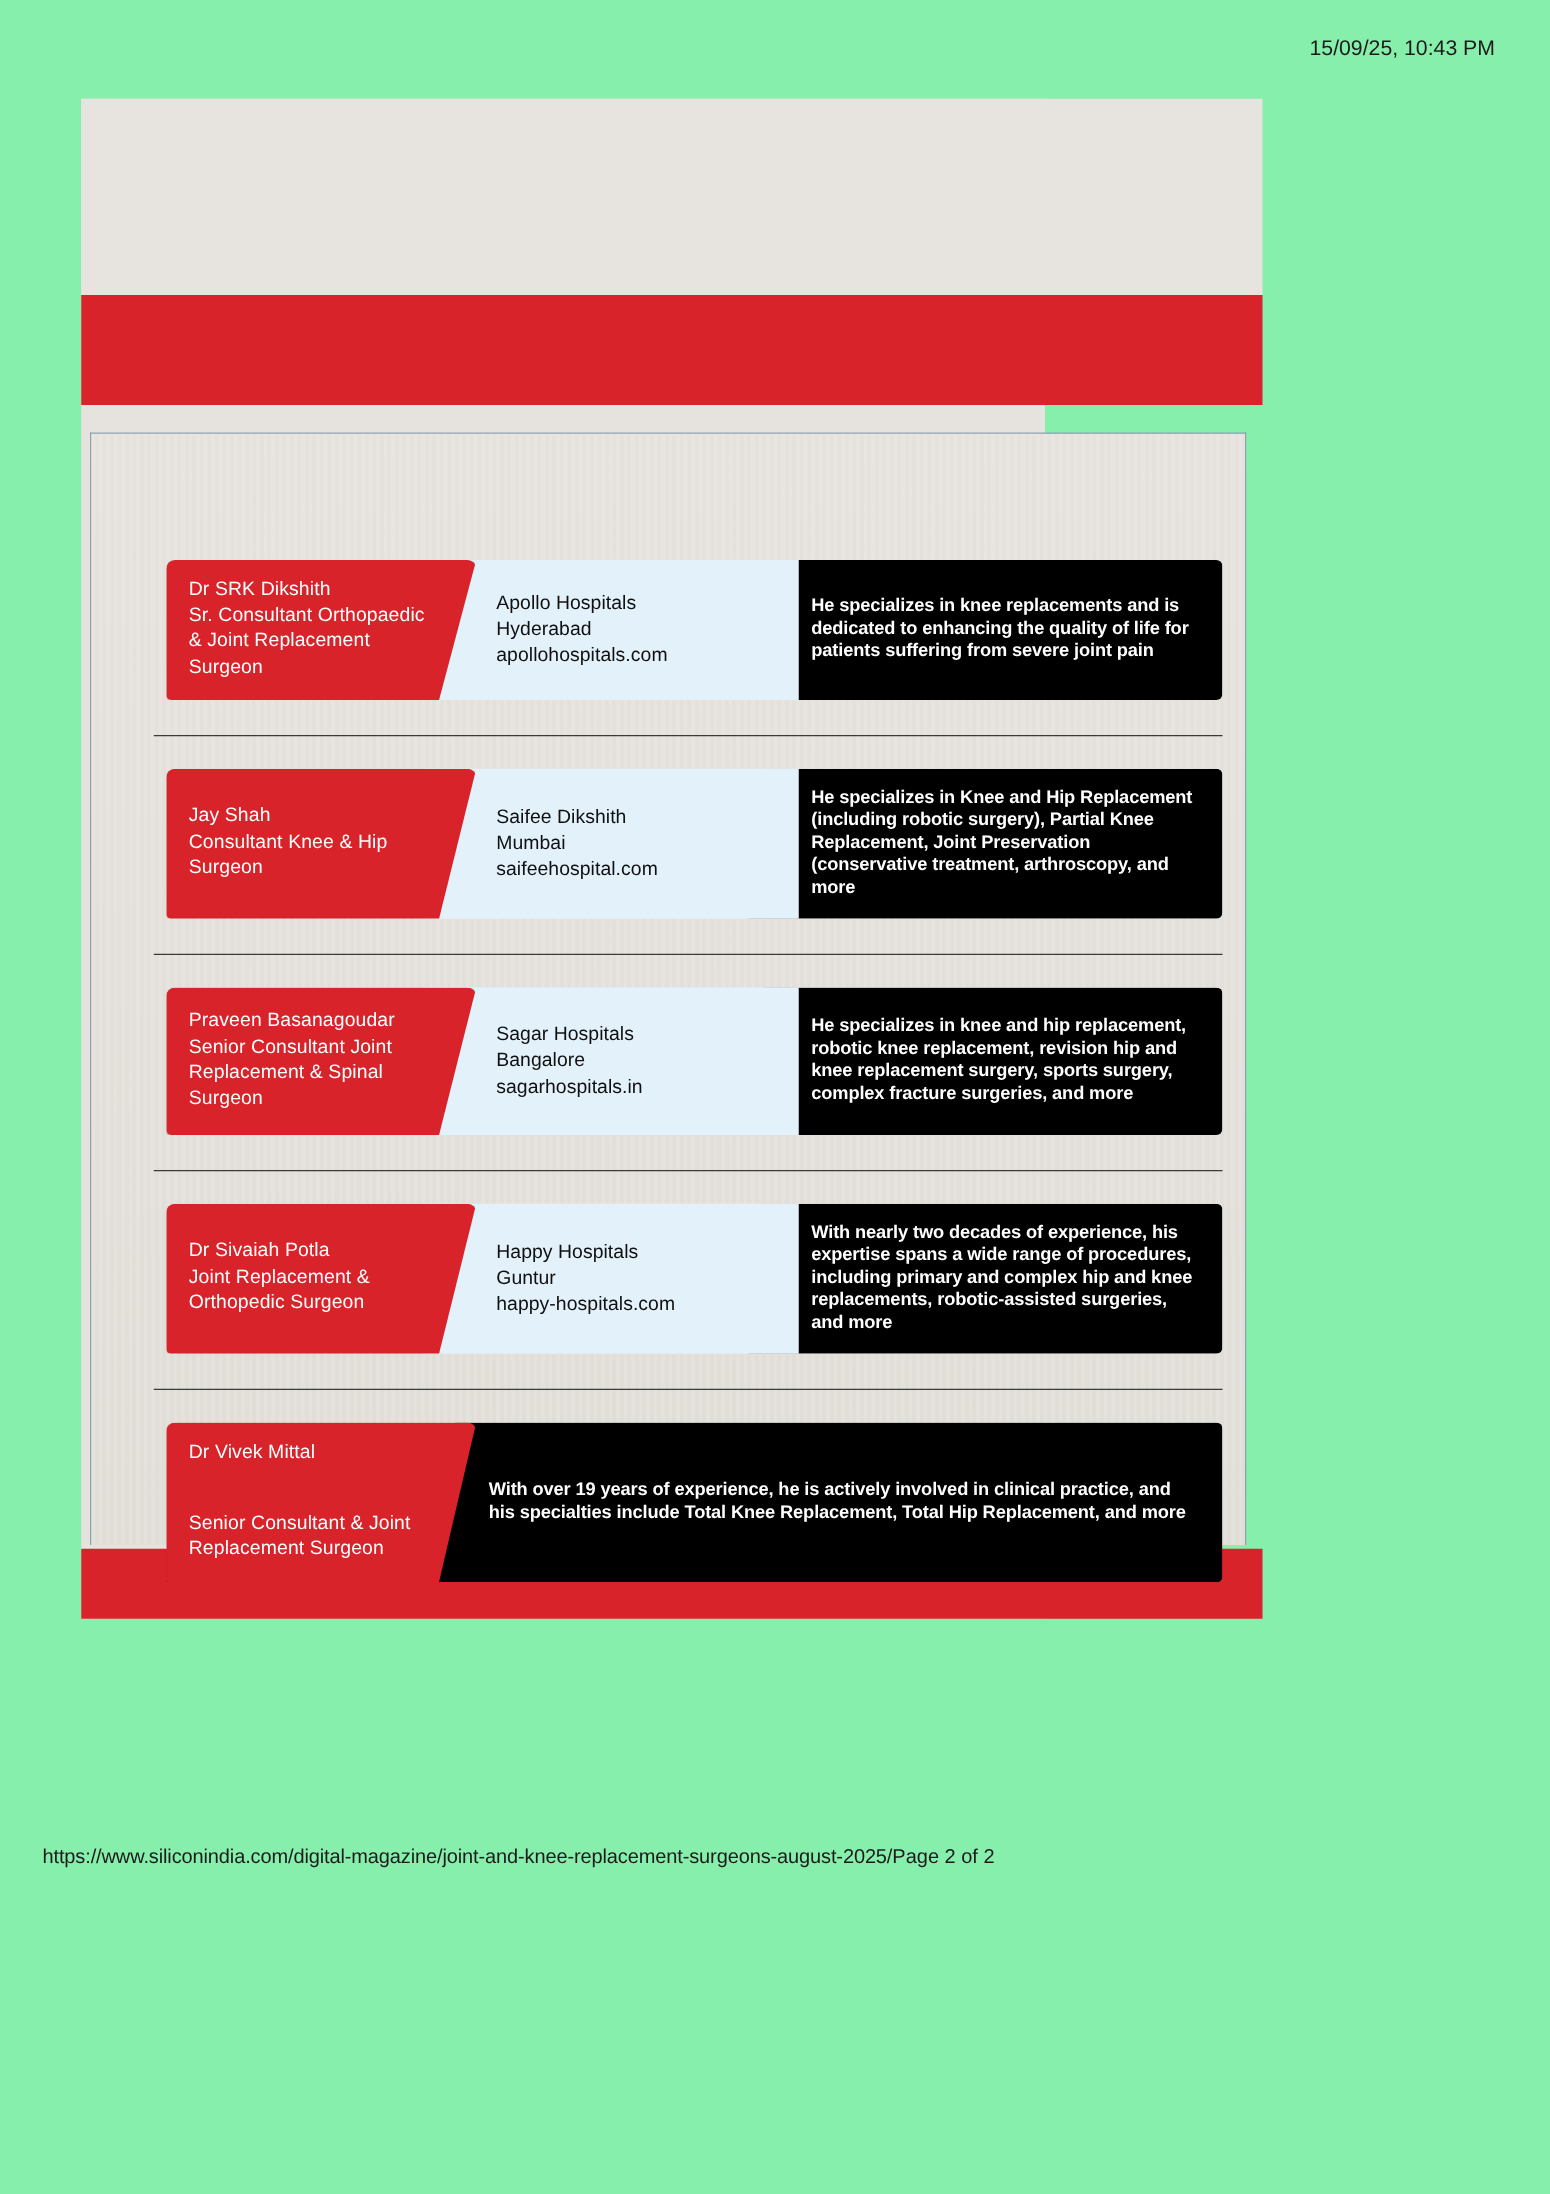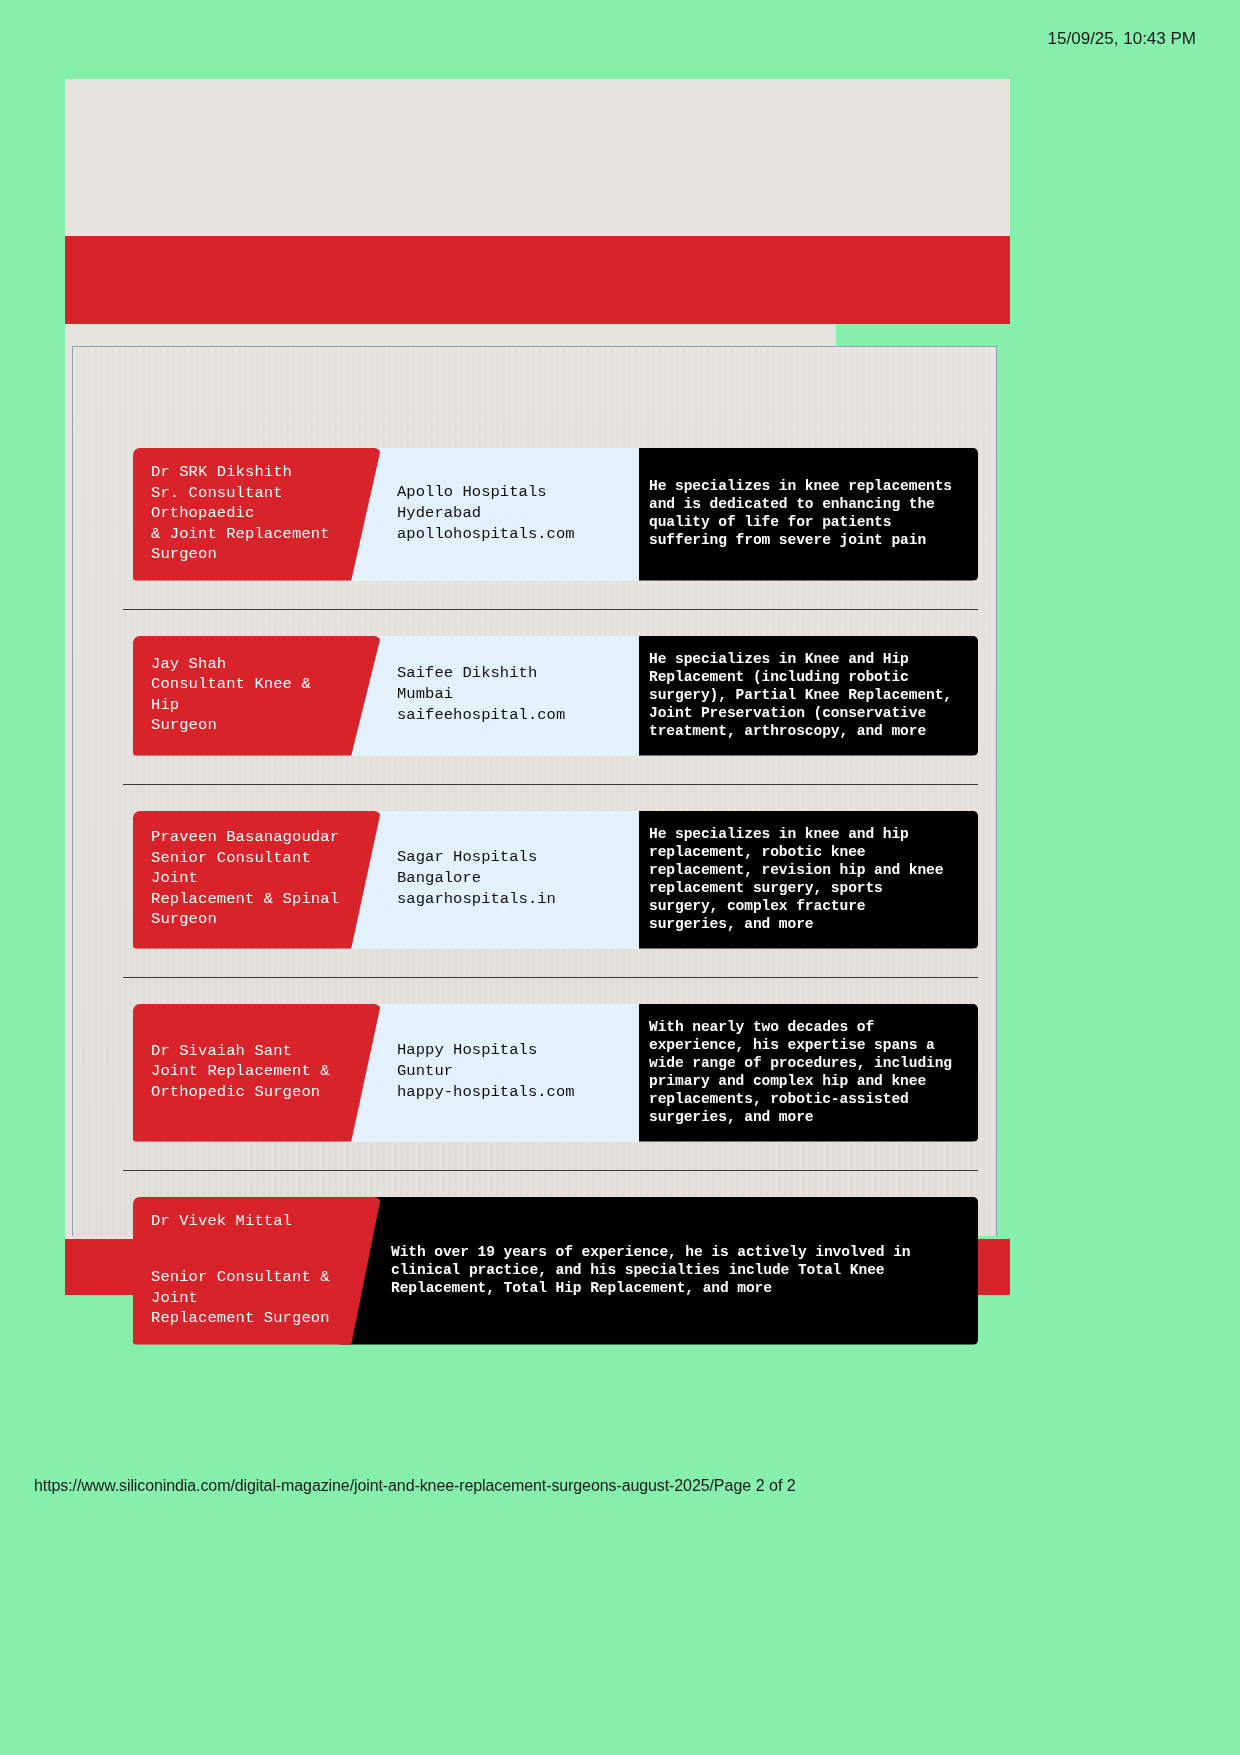--- a/index.html
+++ b/index.html
@@ -46,21 +46,20 @@
   .print-footer .url { letter-spacing: -0.1px; }
 
   
   .sheet {
     position: absolute;
     left: 65px;
     top: 79px;
     width: 771px;
     height: 1216px;
     background: #e6e3de;
-    font-family: Liberation Mono, monospace;
   }
 
   .sheet-top-blank {
     position: absolute;
     left: 0; top: 0;
     width: 945px;
     height: 157px;
     background: #e7e4df;
   }
 
@@ -285,21 +284,21 @@
                 <div class="line">He specializes in knee and hip replacement, robotic knee replacement, revision hip and knee replacement surgery, sports surgery, complex fracture surgeries, and more</div>
               </div>
             </div>
             <div class="spacer-below"></div>
           </div>
           <div class="row-wrap">
             <div class="divider"></div>
             <div class="spacer-above"></div>
             <div class="row r4">
               <div class="name-card">
-                <div class="line">Dr Sivaiah Sant</div>
+                <div class="line">Dr Sivaiah Potla</div>
                 <div class="line">Joint Replacement &amp;
 Orthopedic Surgeon</div>
               </div>
               <div class="hospital-card">
                 <div class="line">Happy Hospitals</div>
                 <div class="line">Guntur</div>
                 <div class="line">happy-hospitals.com</div>
               </div>
               <div class="desc-card">
                 <div class="line">With nearly two decades of experience, his expertise spans a wide range of procedures, including primary and complex hip and knee replacements, robotic-assisted surgeries, and more</div>

